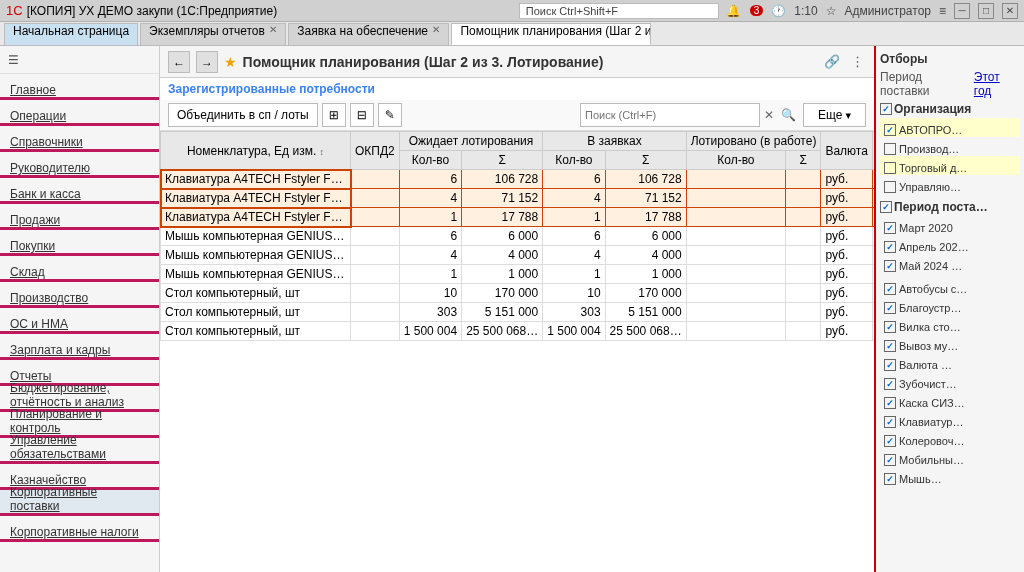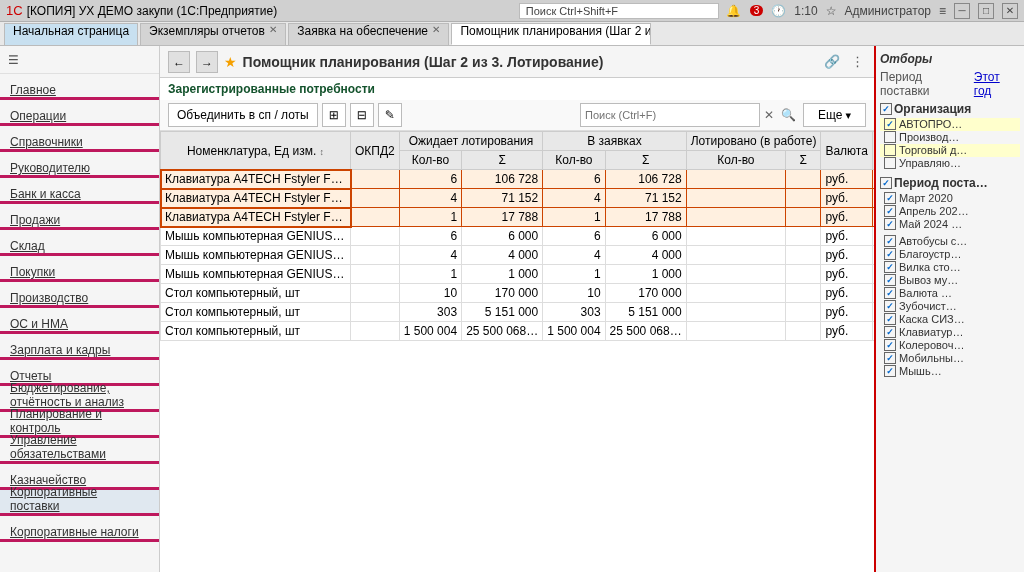--- a/index.html
+++ b/index.html
@@ -117,21 +117,21 @@
       cursor: pointer; font-size: 12px;
     }
     .star-icon { color: #f5a000; font-size: 14px; }
     .content-title { font-size: 14px; font-weight: bold; color: #333; }
 
     
     .section-title {
       padding: 4px 8px;
       font-size: 12px;
       font-weight: bold;
-      color: #14532d;
+      color: #3b82f6;
       background: #fff;
     }
 
     
     .toolbar {
       display: flex;
       align-items: center;
       padding: 3px 8px;
       gap: 4px;
       border-bottom: 1px solid #ddd;
@@ -214,39 +214,38 @@
       padding: 4px;
     }
     .panel-title {
       font-size: 12px;
       font-weight: bold;
       color: #333;
       padding: 2px 0;
       display: flex;
       align-items: flex-start;
       justify-content: space-between;
-      font-style: italic;
     }
     .panel-section {
       margin-bottom: 4px;
     }
     .panel-section-title {
       font-size: 11px;
       font-weight: bold;
       color: #333;
       padding: 2px 0;
       display: flex;
       align-items: center;
       gap: 2px;
     }
     .panel-item {
       display: flex;
       align-items: center;
       gap: 3px;
-      padding: 0 0 1px 4px;
+      padding: 6px 0 1px 4px;
       font-size: 11px;
       color: #333;
     }
     .panel-item.highlighted {
       background: #ffffcc;
     }
     .checkbox {
       width: 12px; height: 12px;
       border: 1px solid #666;
       display: flex; align-items: center; justify-content: center;
@@ -319,24 +318,24 @@
     <div class="sidebar-item">
       <span>Руководителю</span>
     </div>
     <div class="sidebar-item">
       <span>Банк и касса</span>
     </div>
     <div class="sidebar-item">
       <span>Продажи</span>
     </div>
     <div class="sidebar-item">
+      <span>Покупки</span>
+    </div>
+    <div class="sidebar-item">
       <span>Склад</span>
-    </div>
-    <div class="sidebar-item">
-      <span>Покупки</span>
     </div>
     <div class="sidebar-item">
       <span>Производство</span>
     </div>
     <div class="sidebar-item">
       <span>ОС и НМА</span>
     </div>
     <div class="sidebar-item">
       <span>Зарплата и кадры</span>
     </div>

